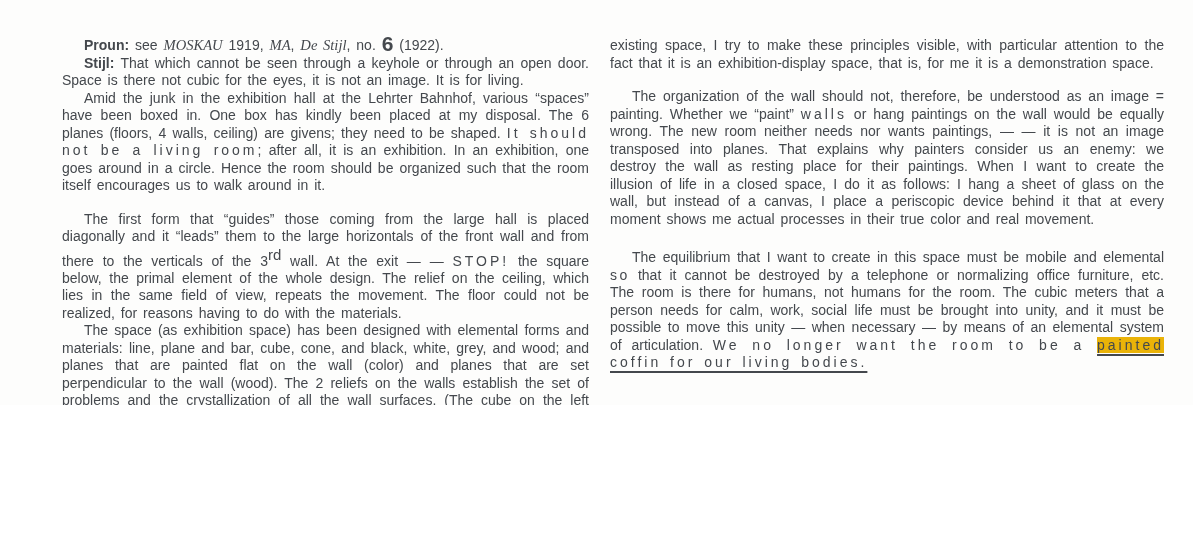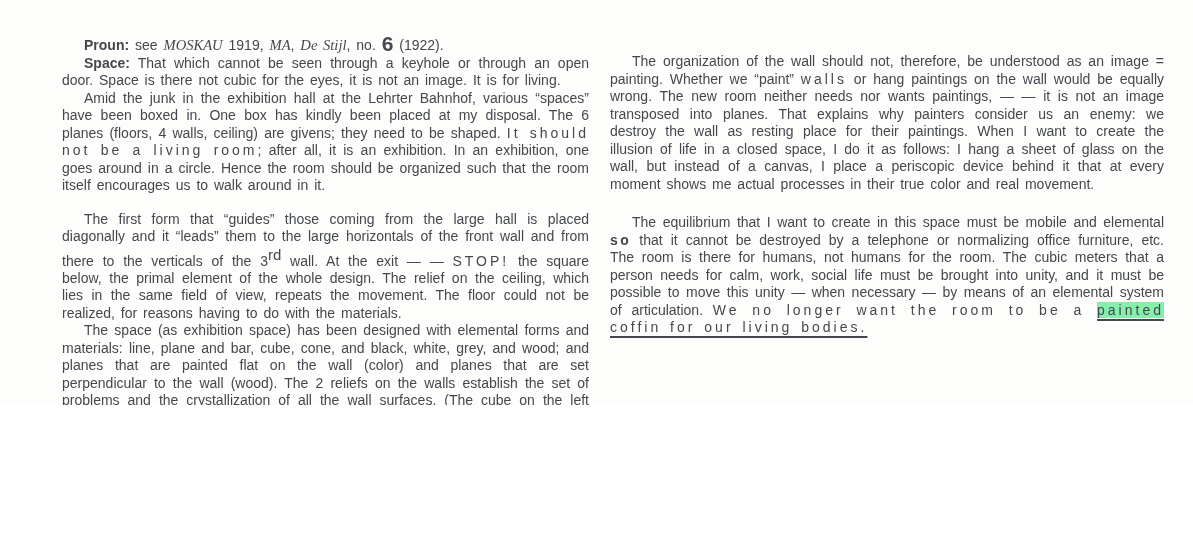--- a/index.html
+++ b/index.html
@@ -20,29 +20,29 @@
   .col-left{left:62px;width:527px;}
   .col-right{left:610px;width:554px;}
   .para{margin:0;}
   .para.indent{text-indent:22px;}
   .para.gap-small{margin-top:16px;}
   .para.gap-large{margin-top:21px;}
   .seg-bold{font-weight:700;}
   .seg-italic{font-style:italic;font-family:"Liberation Serif","DejaVu Serif",serif;font-size:14.6px;}
   .seg-bignum{font-weight:700;font-size:21px;line-height:0;vertical-align:-1px;}
   .seg-spaced{letter-spacing:3px;}
-  .seg-boldspaced{font-weight:700;letter-spacing:2.5px;}
+  .seg-boldspaced{font-weight:400;letter-spacing:2.5px;}
   .seg-sup{font-size:15px;vertical-align:super;}
   .seg-spacedu,.seg-spaceduhl{
     letter-spacing:3px;
     text-decoration:underline;
     text-decoration-thickness:1.6px;
     text-underline-offset:4px;
   }
-  .seg-spaceduhl{background:#86efac;}
+  .seg-spaceduhl{background:#eab308;}
   .signoff{
     position:absolute;left:610px;top:418px;width:554px;
     display:flex;justify-content:flex-start;
     font-size:14px;line-height:17.5px;
     padding-left:40px;box-sizing:border-box;
     word-spacing:2px;
   }
   .endmark-wrap{
     position:absolute;left:610px;top:441px;width:554px;
     text-align:right;
@@ -52,26 +52,27 @@
     border:1.7px solid #4a4e52;
     margin-right:3px;
   }
 </style>
 </head>
 <body>
 
 <div class="page">
   <div class="column col-left">
       <p class="para indent"><span class="seg-bold">Proun:</span><span class="seg-normal"> see </span><span class="seg-italic">MOSKAU</span><span class="seg-normal"> 1919, </span><span class="seg-italic">MA</span><span class="seg-normal">, </span><span class="seg-italic">De Stijl</span><span class="seg-normal">, no. </span><span class="seg-bignum">6</span><span class="seg-normal"> (1922).</span></p>
-      <p class="para indent"><span class="seg-bold">Space:</span><span class="seg-normal"> That which cannot be seen through a keyhole or through an open door. Space is there not cubic for the eyes, it is not an image. It is for living.</span></p>
+      <p class="para indent"><span class="seg-bold">Stijl:</span><span class="seg-normal"> That which cannot be seen through a keyhole or through an open door. Space is there not cubic for the eyes, it is not an image. It is for living.</span></p>
       <p class="para indent"><span class="seg-normal">Amid the junk in the exhibition hall at the Lehrter Bahnhof, various “spaces” have been boxed in. One box has kindly been placed at my disposal. The 6 planes (floors, 4 walls, ceiling) are givens; they need to be shaped. </span><span class="seg-spaced">It should not be a living room</span><span class="seg-normal">; after all, it is an exhibition. In an exhibition, one goes around in a circle. Hence the room should be organized such that the room itself encourages us to walk around in it.</span></p>
       <p class="para indent gap-small"><span class="seg-normal">The first form that “guides” those coming from the large hall is placed diagonally and it “leads” them to the large horizontals of the front wall and from there to the verticals of the 3</span><span class="seg-sup">rd</span><span class="seg-normal"> wall. At the exit — — </span><span class="seg-spaced">STOP!</span><span class="seg-normal"> the square below, the primal element of the whole design. The relief on the ceiling, which lies in the same field of view, repeats the movement. The floor could not be realized, for reasons having to do with the materials.</span></p>
       <p class="para indent"><span class="seg-normal">The space (as exhibition space) has been designed with elemental forms and materials: line, plane and bar, cube, cone, and black, white, grey, and wood; and planes that are painted flat on the wall (color) and planes that are set perpendicular to the wall (wood). The 2 reliefs on the walls establish the set of problems and the crystallization of all the wall surfaces. (The cube on the left wall in relation to the cone on the front wall, and the latter in relation to the bar on the right wall.) — The space is not a living room. — I have shown the axes of my shaping of the space here. In it I want to state the principles that I consider necessary for a principled organization of space. In this pre-</span></p>
     </div>
   <div class="column col-right">
+      <p class="para"><span class="seg-normal">existing space, I try to make these principles visible, with particular attention to the fact that it is an exhibition-display space, that is, for me it is a demonstration space.</span></p>
       <p class="para indent gap-small"><span class="seg-normal">The organization of the wall should not, therefore, be understood as an image = painting. Whether we “paint” </span><span class="seg-spaced">walls</span><span class="seg-normal"> or hang paintings on the wall would be equally wrong. The new room neither needs nor wants paintings, — — it is not an image transposed into planes. That explains why painters consider us an enemy: we destroy the wall as resting place for their paintings. When I want to create the illusion of life in a closed space, I do it as follows: I hang a sheet of glass on the wall, but instead of a canvas, I place a periscopic device behind it that at every moment shows me actual processes in their true color and real movement.</span></p>
       <p class="para indent gap-large"><span class="seg-normal">The equilibrium that I want to create in this space must be mobile and elemental </span><span class="seg-boldspaced">so</span><span class="seg-normal"> that it cannot be destroyed by a telephone or normalizing office furniture, etc. The room is there for humans, not humans for the room. The cubic meters that a person needs for calm, work, social life must be brought into unity, and it must be possible to move this unity — when necessary — by means of an elemental system of articulation. </span><span class="seg-spaced">We no longer want the room to be a </span><span class="seg-spaceduhl">painted</span><span class="seg-spacedu"> coffin for our living bodies.</span></p>
     </div>
 
   <div class="signoff">
     <span>The Hague, May 1923</span>
     <span>El Lissitzky</span>
   </div>
 
   <div class="endmark-wrap">

